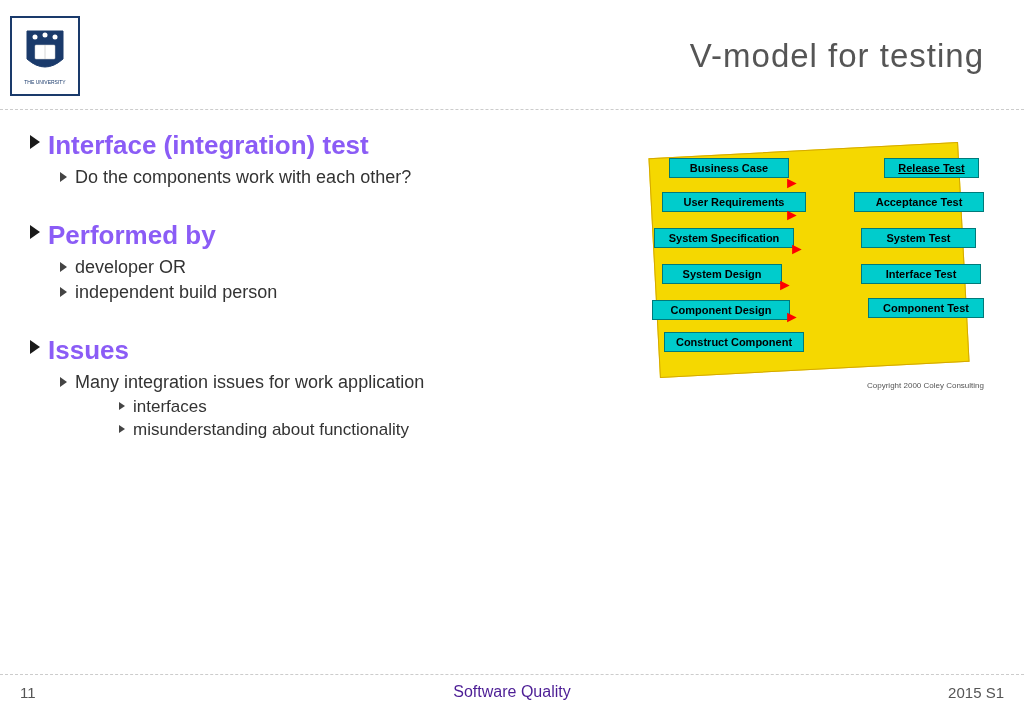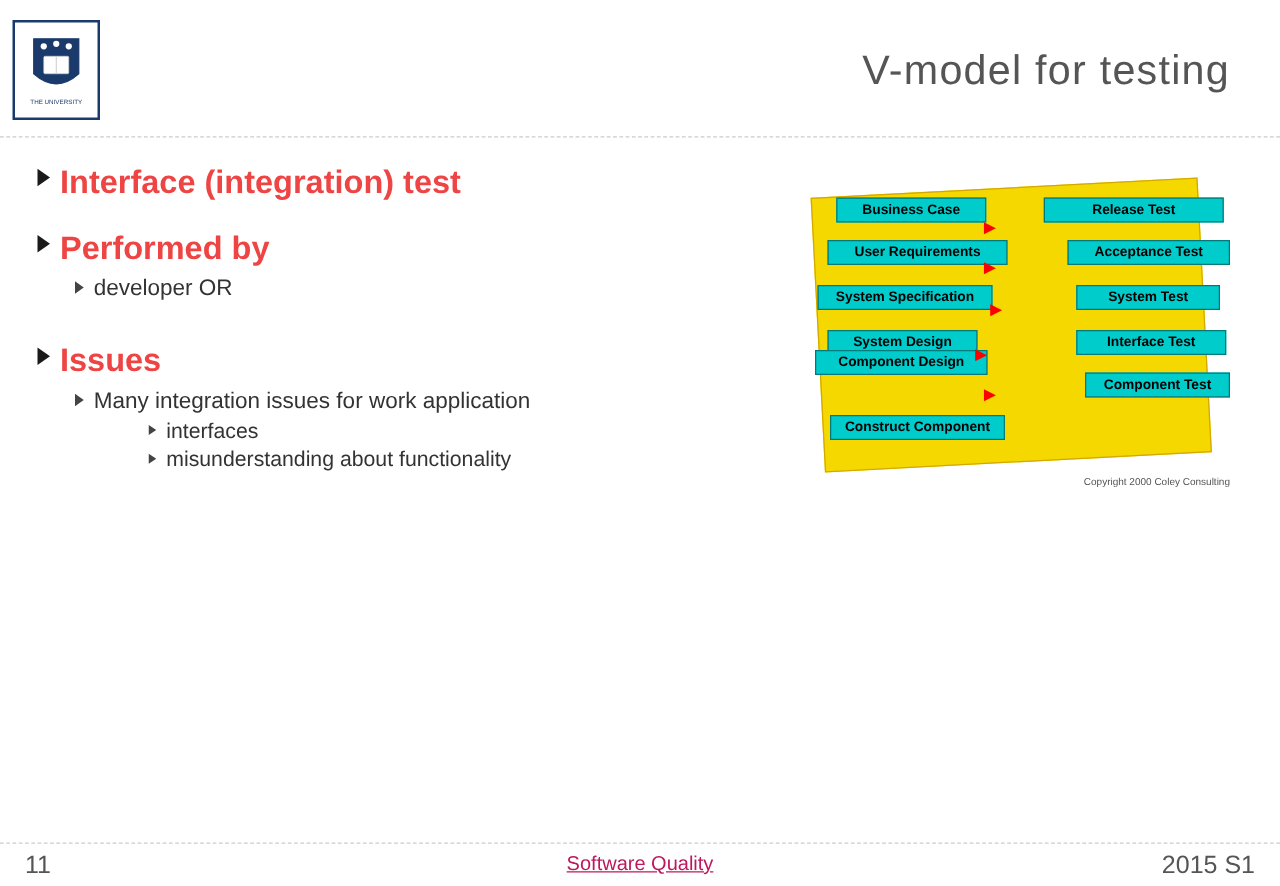--- a/index.html
+++ b/index.html
@@ -88,21 +88,21 @@
     
     .bullet-main {
       display: flex;
       align-items: flex-start;
       margin-bottom: 6px;
     }
 
     .bullet-main-text {
       font-size: 26px;
       font-weight: 700;
-      color: #ef4444;
+      color: #8b5cf6;
       text-align: right;
     }
 
     .sub-bullets {
       margin-left: 30px;
       margin-bottom: 16px;
     }
 
     .bullet-sub {
       display: flex;
@@ -177,35 +177,34 @@
       right: 0;
       height: 35px;
       border-top: 1.5px dashed #ccc;
       display: flex;
       align-items: center;
       justify-content: space-between;
       padding: 0 20px;
     }
 
     .footer-left, .footer-right {
-      font-size: 20px;
+      font-size: 15px;
       color: #555;
       width: 80px;
     }
 
     .footer-right {
       text-align: right;
     }
 
     .footer-center {
       font-size: 16px;
-      color: #be185d;
+      color: #4c1d95;
       text-align: center;
       flex: 1;
-      text-decoration: underline;
     }
 
     
     .tri-right {
       display: inline-block;
       width: 0;
       height: 0;
       border-top: 7px solid transparent;
       border-bottom: 7px solid transparent;
       border-left: 10px solid #1a1a1a;
@@ -268,31 +267,41 @@
 </div>
 
 <div class="content">
 
   <div class="left-col">
 
     <div class="bullet-main">
       <span class="tri-right"></span>
       <span class="bullet-main-text">Interface (integration) test</span>
     </div>
+    <div class="sub-bullets">
+      <div class="bullet-sub">
+        <span class="tri-right-sm"></span>
+        <span class="bullet-sub-text">Do the components work with each other?</span>
+      </div>
+    </div>
 
     <div class="section-gap"></div>
 
     <div class="bullet-main">
       <span class="tri-right"></span>
       <span class="bullet-main-text">Performed by</span>
     </div>
     <div class="sub-bullets">
       <div class="bullet-sub">
         <span class="tri-right-sm"></span>
         <span class="bullet-sub-text">developer OR</span>
+      </div>
+      <div class="bullet-sub">
+        <span class="tri-right-sm"></span>
+        <span class="bullet-sub-text">independent build person</span>
       </div>
     </div>
 
     <div class="section-gap"></div>
 
     <div class="bullet-main">
       <span class="tri-right"></span>
       <span class="bullet-main-text">Issues</span>
     </div>
     <div class="sub-bullets">
@@ -328,29 +337,29 @@
       </div>
 
       <div class="vmodel-box" style="top:88px; left:30px; width:140px;">
         <span>System Specification</span>
       </div>
 
       <div class="vmodel-box" style="top:124px; left:38px; width:120px;">
         <span>System Design</span>
       </div>
 
-      <div class="vmodel-box" style="top:140px; left:28px; width:138px;">
+      <div class="vmodel-box" style="top:160px; left:28px; width:138px;">
         <span>Component Design</span>
       </div>
 
       <div class="vmodel-box" style="top:192px; left:40px; width:140px;">
         <span>Construct Component</span>
       </div>
 
-      <div class="vmodel-box" style="top:18px; right:5px; width:144px;">
+      <div class="vmodel-box" style="top:18px; right:5px; width:95px;text-decoration:underline;">
         <span>Release Test</span>
       </div>
 
       <div class="vmodel-box" style="top:52px; right:0px; width:130px;">
         <span>Acceptance Test</span>
       </div>
 
       <div class="vmodel-box" style="top:88px; right:8px; width:115px;">
         <span>System Test</span>
       </div>

